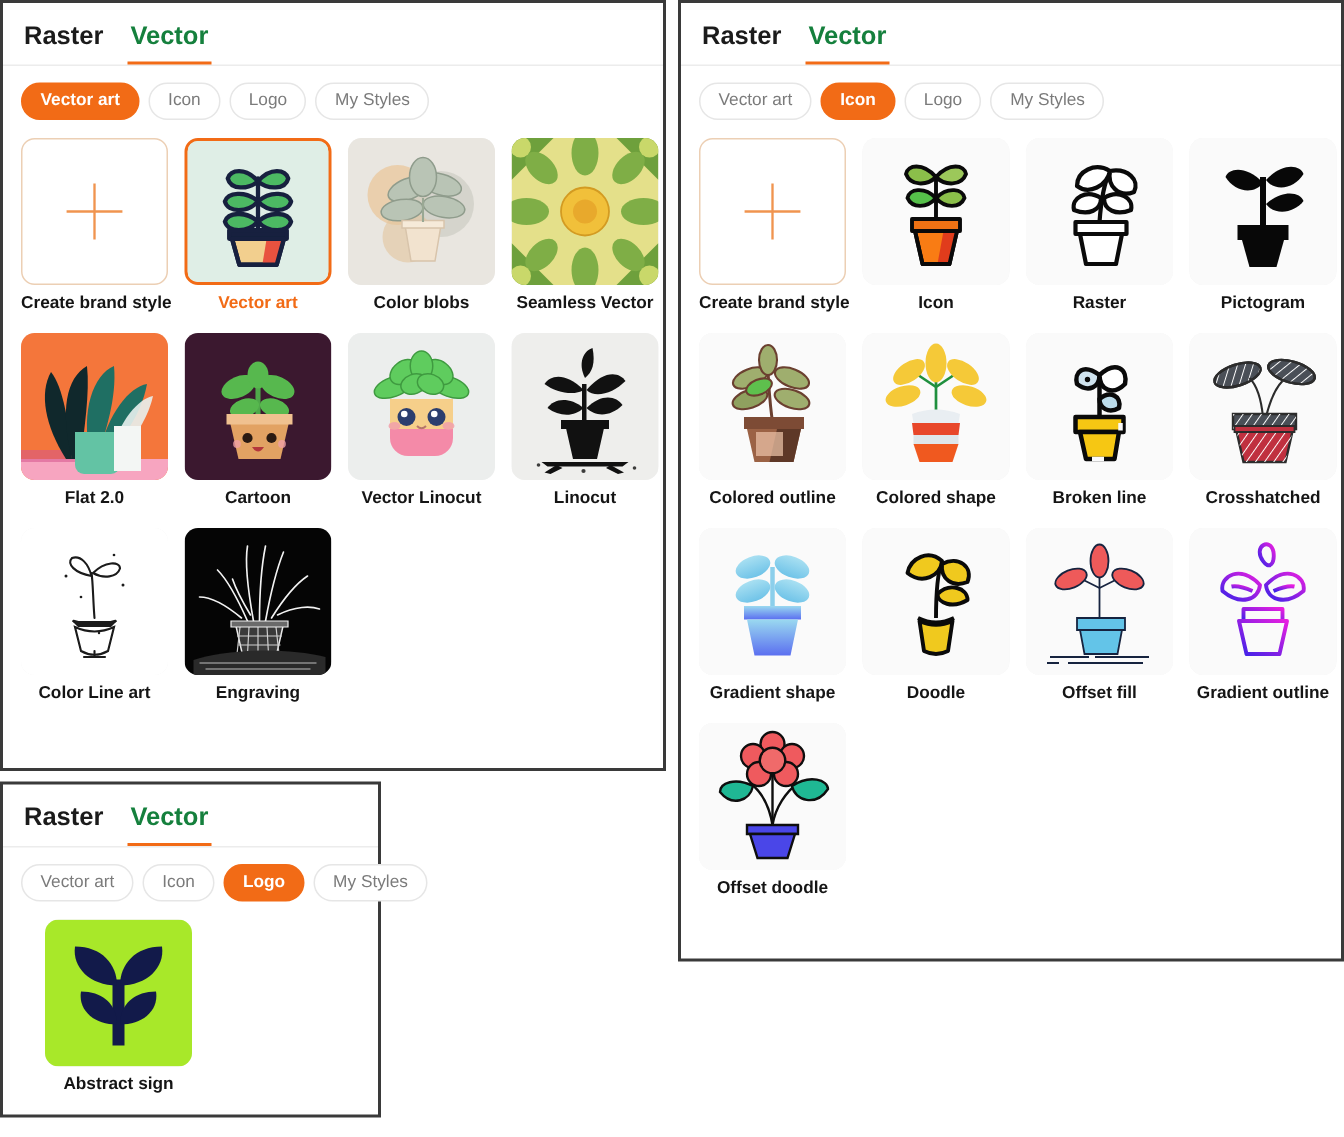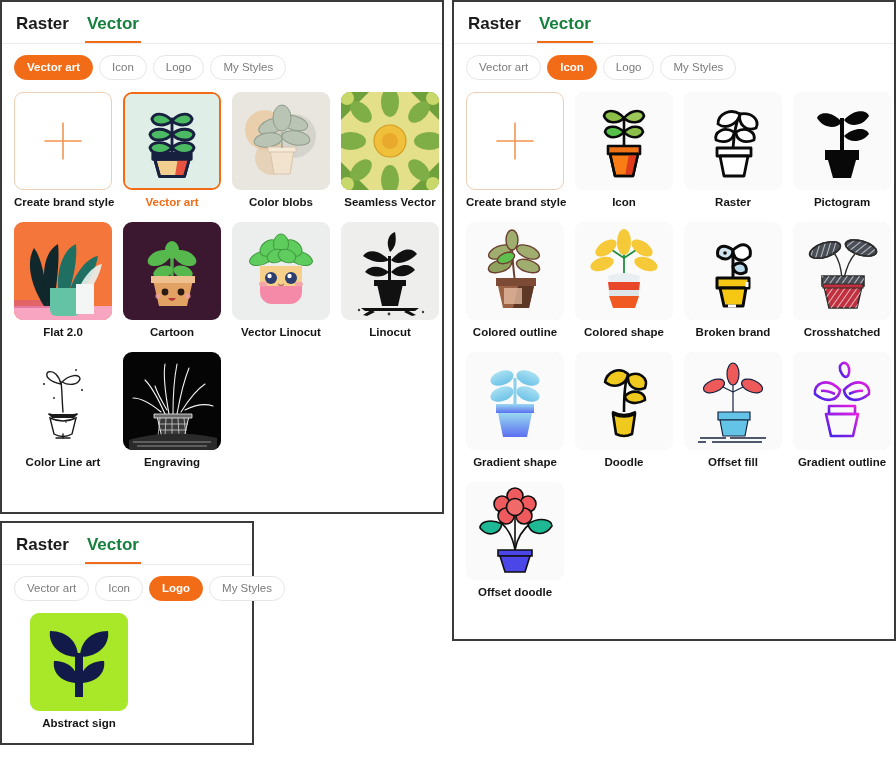--- a/index.html
+++ b/index.html
@@ -517,21 +517,21 @@
       <path d="M33 56 h32 v10 H33Z" fill="#f6c713"></path>
       <path d="M36 66 h26 l-3 18 H40Z" fill="#f6c713"></path>
     </g>
     <circle cx="41" cy="31" r="1.8" fill="#0a0a0a"></circle>
     <g stroke="#fafafa" stroke-width="3">
                 <path d="M44 84 h8"></path>
                 <path d="M63 60 v5"></path>
               </g>
             </svg>
           </div>
-          <div class="caption">Broken brand</div>
+          <div class="caption">Broken line</div>
         </div>
         <div class="card">
           <div class="thumb">
             <svg viewBox="0 0 98 98">
               <rect width="98" height="98" fill="#fafafa"></rect>
     <defs>
                 <pattern id="hatchW" width="5" height="5" patternUnits="userSpaceOnUse" patternTransform="rotate(35)">
       <line x1="0" y1="0" x2="0" y2="5" stroke="#ffffff" stroke-width="1.3"></line>
                 </pattern>
               </defs>

